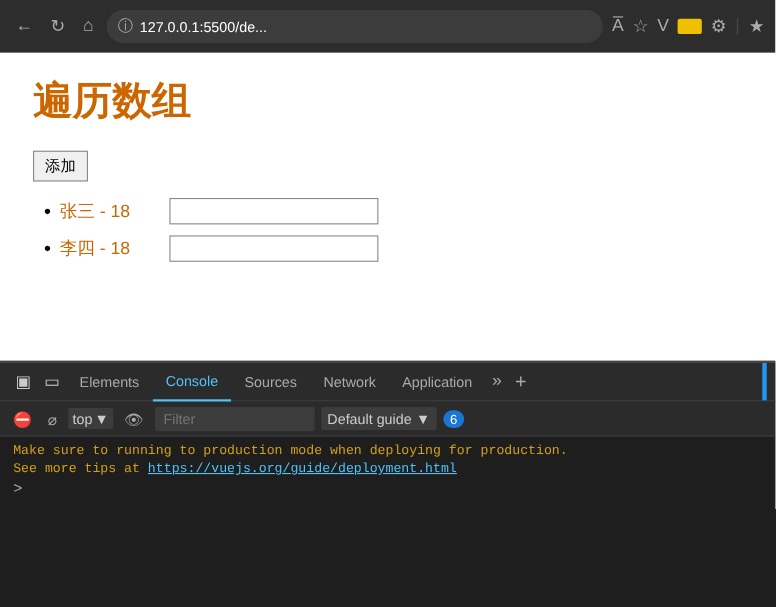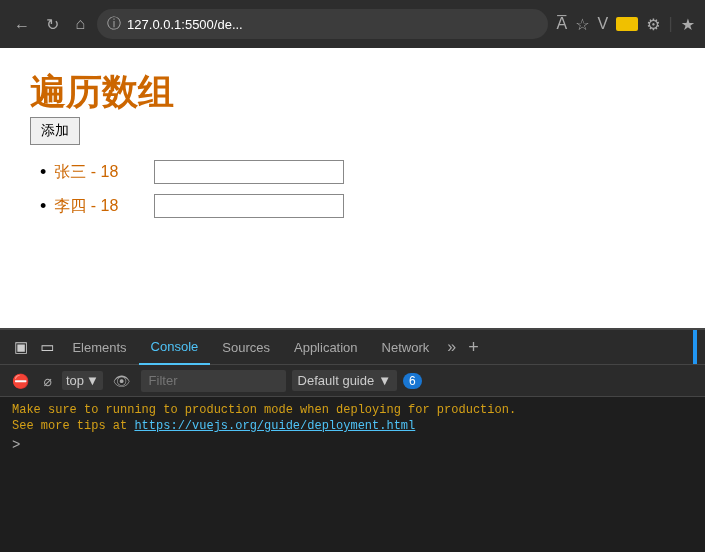--- a/index.html
+++ b/index.html
@@ -41,20 +41,21 @@
     
     .page-content {
       background: #fff;
       padding: 20px 30px;
       height: 280px;
     }
     .page-title {
       font-size: 36px;
       font-weight: bold;
       color: #cc6600;
+      margin-bottom: 20px;
     }
     .add-btn {
       border: 1px solid #888;
       background: #f0f0f0;
       padding: 4px 10px;
       font-size: 14px;
       cursor: pointer;
       margin-bottom: 15px;
     }
     .list-section { padding-left: 10px; }
@@ -231,22 +232,22 @@
 </div>
 
 <div class="devtools">
 
   <div class="devtools-toolbar">
     <button class="devtools-icon-btn">▣</button>
     <button class="devtools-icon-btn">▭</button>
     <button class="devtools-tab">Elements</button>
     <button class="devtools-tab active">Console</button>
     <button class="devtools-tab">Sources</button>
+    <button class="devtools-tab">Network</button>
     <button class="devtools-tab">Application</button>
-    <button class="devtools-tab">Network</button>
     <span class="devtools-more">»</span>
     <span class="devtools-plus">+</span>
     <div class="devtools-blue-bar"></div>
   </div>
 
   <div class="console-toolbar">
     <button class="console-icon-btn">⛔</button>
     <button class="console-icon-btn">⌀</button>
     <div class="top-selector">
       <span>top</span>

